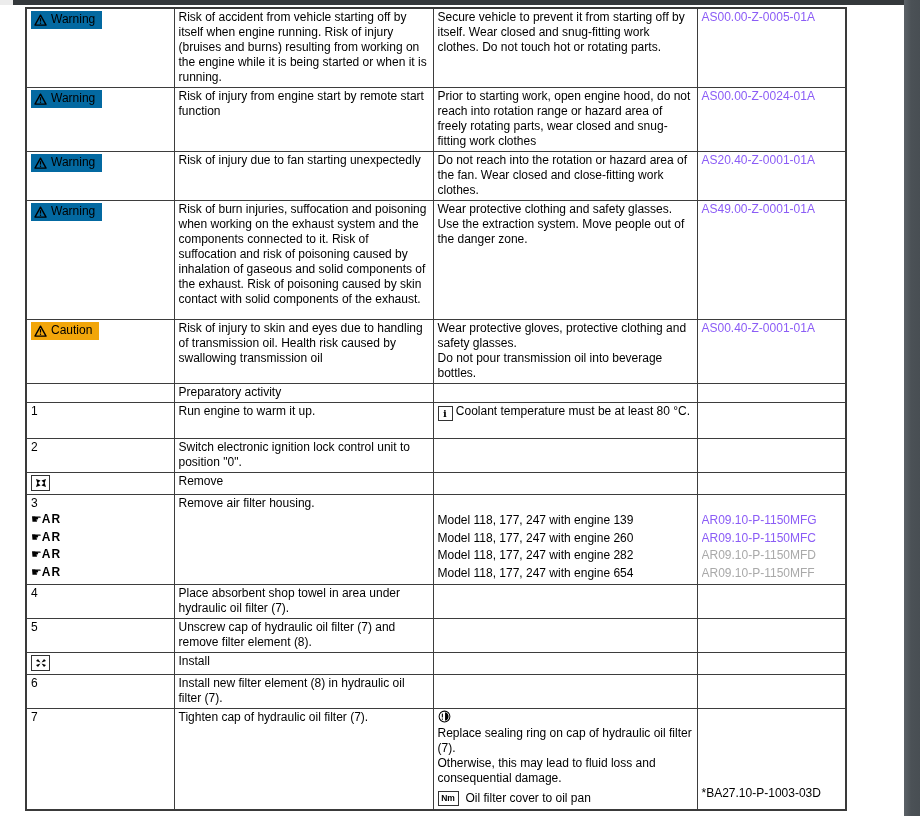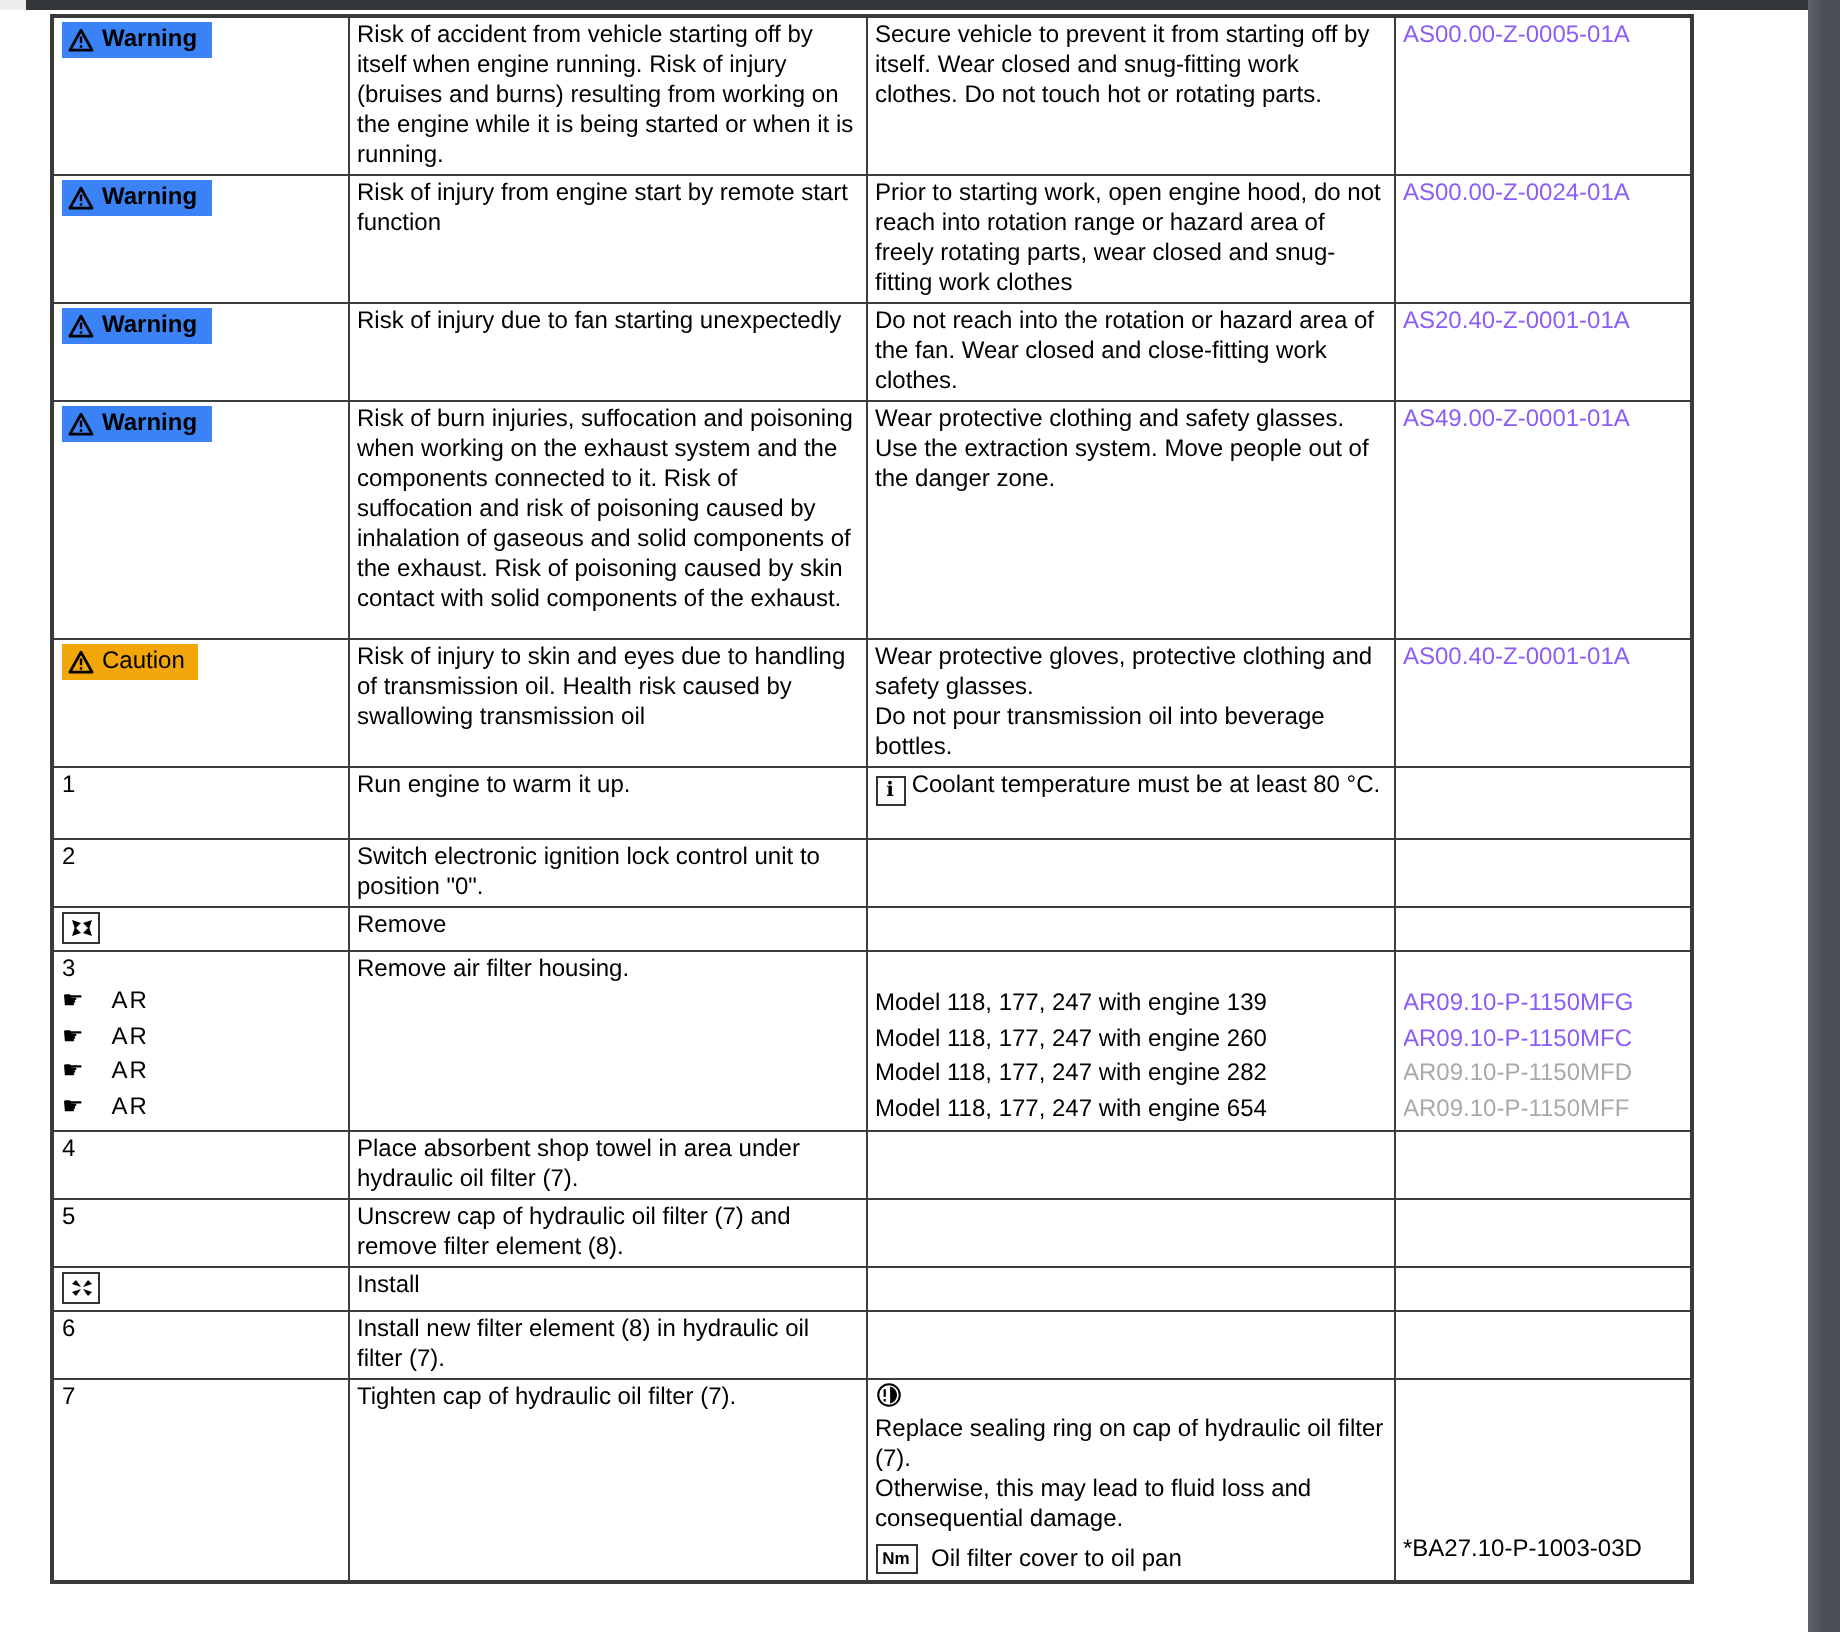--- a/index.html
+++ b/index.html
@@ -11,33 +11,33 @@
              background:linear-gradient(to right,#5c6268,#4b5156 45%,#484e53);}
   table.proc{position:absolute;left:25px;top:7px;width:820px;border-collapse:collapse;
              table-layout:fixed;border:2px solid #3a3a3a;}
   td{border:1px solid #3d3d3d;vertical-align:top;padding:1px 4px 2px 4px;line-height:15px;
      overflow:hidden;word-wrap:break-word;}
   .b{font-weight:normal;}
   .code{color:#8b5cf6;}
   .code-inactive{color:#a9a9a9;}
   .code-plain{color:#000;}
   .chip{display:inline-flex;align-items:center;gap:4px;padding:1px 7px 2px 3px;margin-top:1px;}
-  .chip-warning{background:#3b82f6;font-weight:bold;}
+  .chip-warning{background:#0369a1;}
   .chip-caution{background:#f2a60a;}
   .chip .lbl{font-size:12px;}
   .sq{display:inline-flex;align-items:center;justify-content:center;width:17px;height:14px;
       border:1px solid #333;background:#fff;margin-top:1px;}
   .boxicon{display:inline-flex;align-items:center;justify-content:center;border:1px solid #333;
            background:#fff;vertical-align:-2px;}
   .boxicon.info{width:13px;height:13px;font-family:"DejaVu Serif",serif;font-weight:bold;
                 font-size:10px;line-height:11px;}
   .boxicon.nm{width:19px;height:13px;font-size:8.5px;font-weight:bold;letter-spacing:0;}
   .pointer{font-size:12px;line-height:17px;}
   .ar-line{height:17.5px;line-height:17.5px;white-space:nowrap;}
-  .ar-line .ar{font-weight:normal;letter-spacing:1px;margin-left:14px;}
+  .ar-line .ar{font-weight:bold;letter-spacing:1px;margin-left:0;}
   .spacer15{height:16px;}
   .sub-line{height:17.5px;line-height:17.5px;white-space:nowrap;overflow:hidden;}
   .nm-line{display:flex;align-items:center;gap:7px;margin-top:3px;height:18px;}
   .vbottom{vertical-align:bottom;padding-bottom:8px;}
   
   .h78{height:78px}.h59{height:59px}.h47{height:47px}.h119{height:119px}.h62{height:62px}
   .h17{height:17px}.h18{height:18px}.h36{height:36px}.h31{height:31px}.h90{height:90px}
   .h33{height:33px}.h20{height:20px}.h93{height:93px}
 </style>
 </head>
@@ -154,20 +154,28 @@
       <td>
         <div>Wear protective gloves, protective clothing and safety glasses.</div>
         <div>Do not pour transmission oil into beverage bottles.</div>
       </td>
       <td>
         <span class="code">AS00.40-Z-0001-01A</span>
       </td>
     </tr>
 
 
+    <tr class="h18">
+      <td></td>
+      <td>
+        <span class="b">Preparatory activity</span>
+      </td>
+      <td></td>
+      <td></td>
+    </tr>
 
     <tr class="h36">
       <td>1</td>
       <td>Run engine to warm it up.</td>
       <td>
         <span class="boxicon info">i</span>
         <span>Coolant temperature must be at least 80 °C.</span>
       </td>
       <td></td>
     </tr>

